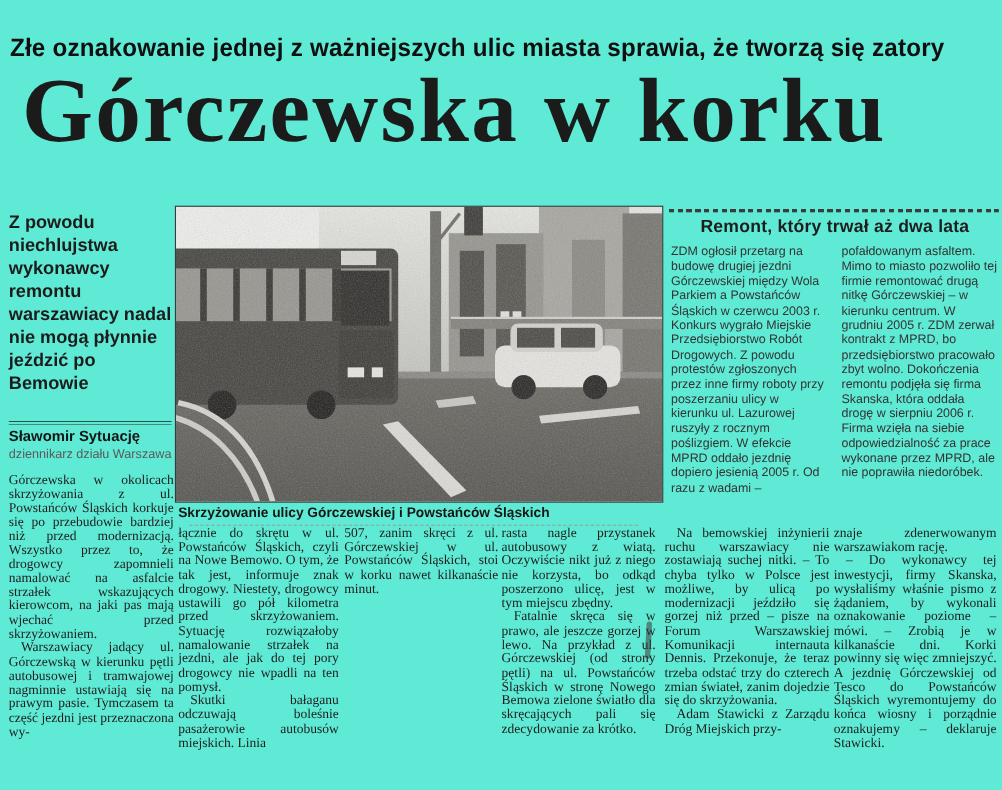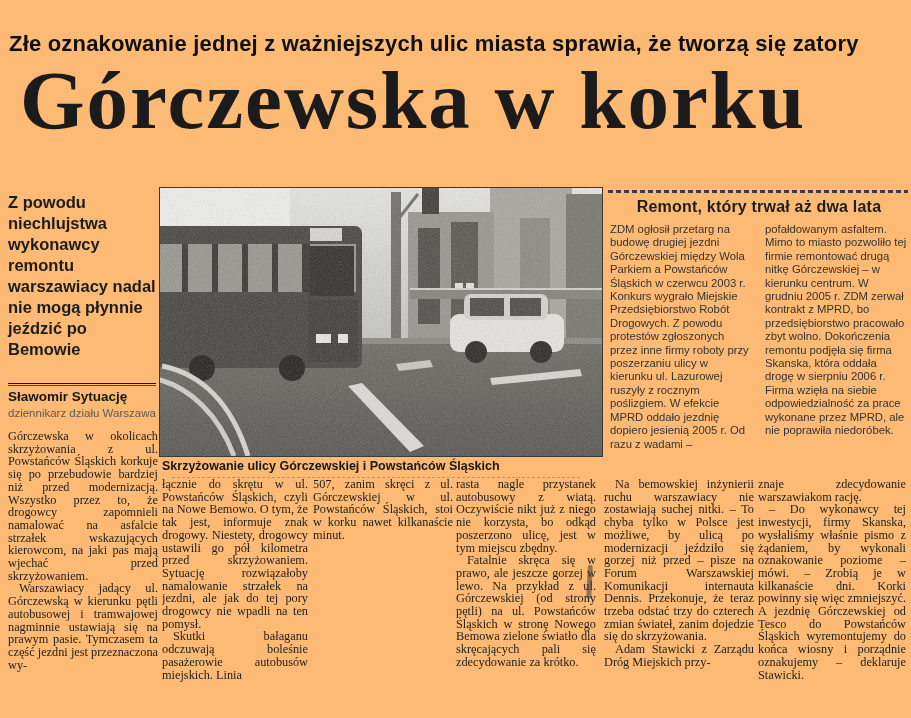--- a/index.html
+++ b/index.html
@@ -1,18 +1,18 @@
 <!DOCTYPE html>
 <html><head>
 <meta charset="utf-8">
 <style>
   html,body{margin:0;padding:0;background:#e9e9e9;}
   .page{
     position:relative;width:911px;height:718px;margin:0 auto;
-    background:#fdba74;overflow:hidden;
+    background:#5eead4;overflow:hidden;
     font-family:"Liberation Serif", serif;color:#1a1a1a;
   }
   
   .kicker{
     position:absolute;left:9px;top:30px;width:895px;
     font-family:"Liberation Sans", sans-serif;font-weight:bold;
     font-size:22px;letter-spacing:.2px;color:#101010;
     transform:scaleY(1.04);transform-origin:top left;
   }
   .headline{
@@ -187,18 +187,18 @@
   </div>
   <div class="bodycol col4">
     <p>rasta nagle przystanek autobusowy z wiatą. Oczywiście nikt już z niego nie korzysta, bo odkąd poszerzono ulicę, jest w tym miejscu zbędny.</p>
     <p class="indent">Fatalnie skręca się w prawo, ale jeszcze gorzej w lewo. Na przykład z ul. Górczewskiej (od strony pętli) na ul. Powstańców Śląskich w stronę Nowego Bemowa zielone światło dla skręcających pali się zdecydowanie za krótko.</p>
   </div>
   <div class="bodycol col5">
     <p class="indent">Na bemowskiej inżynierii ruchu warszawiacy nie zostawiają suchej nitki. – To chyba tylko w Polsce jest możliwe, by ulicą po modernizacji jeździło się gorzej niż przed – pisze na Forum Warszawskiej Komunikacji internauta Dennis. Przekonuje, że teraz trzeba odstać trzy do czterech zmian świateł, zanim dojedzie się do skrzyżowania.</p>
     <p class="indent">Adam Stawicki z Zarządu Dróg Miejskich przy-</p>
   </div>
   <div class="bodycol col6">
-    <p>znaje zdecydowanie warszawiakom rację.</p>
+    <p>znaje zdenerwowanym warszawiakom rację.</p>
     <p class="indent">– Do wykonawcy tej inwestycji, firmy Skanska, wysłaliśmy właśnie pismo z żądaniem, by wykonali oznakowanie poziome – mówi. – Zrobią je w kilkanaście dni. Korki powinny się więc zmniejszyć. A jezdnię Górczewskiej od Tesco do Powstańców Śląskich wyremontujemy do końca wiosny i porządnie oznakujemy – deklaruje Stawicki.</p>
   </div>
 
   <div class="smudge"></div>
 </div>
 
 </body></html>

